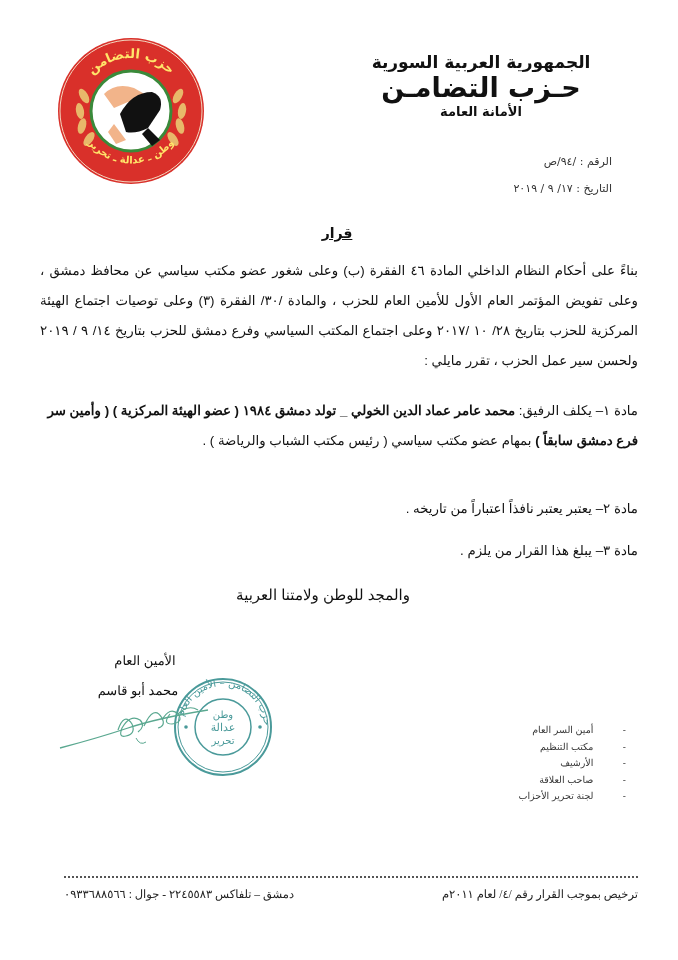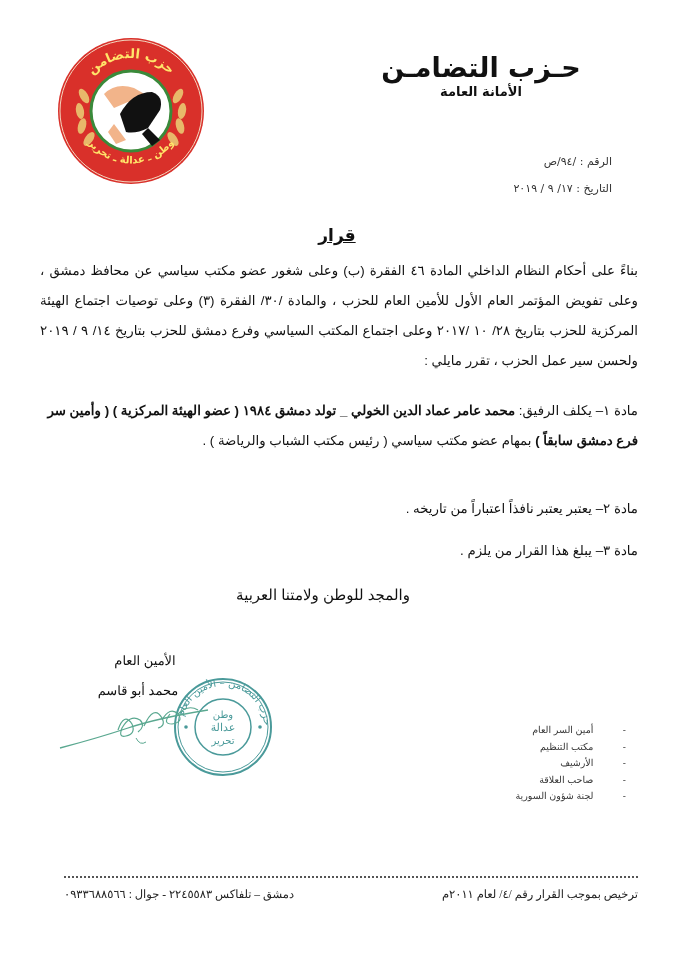--- a/index.html
+++ b/index.html
@@ -12,21 +12,21 @@
   .hdr .country { font-size:17px; font-weight:bold; line-height:20px; }
   .hdr .party { font-size:27px; font-weight:bold; line-height:32px; letter-spacing:1px; }
   .hdr .motto { font-size:14px; font-weight:bold; line-height:16px; }
   .hdr .secretariat { font-size:13px; font-weight:bold; line-height:15px; }
 
   .meta { right:66px; font-size:11px; color:#333; direction:rtl; }
 
   
   .logo { left:56px; top:36px; width:150px; height:150px; }
 
-  .title { left:0; right:0; top:225px; text-align:center; font-size:17px; font-weight:bold;
+  .title { left:0; right:0; top:225px; text-align:center; font-size:14px; font-weight:bold;
            text-decoration:underline; direction:rtl; }
 
   .body-text { right:40px; left:40px; font-family:"Liberation Sans",sans-serif;
                font-size:13.3px; line-height:30px; direction:rtl; text-align:justify;
                text-align-last:right; }
 
   .article { right:40px; left:40px; direction:rtl; text-align:right;
              font-family:"Liberation Sans",sans-serif; font-size:13.3px; line-height:30px; }
   .b { font-weight:bold; }
 
@@ -82,20 +82,21 @@
     <text font-size="13" font-weight="bold" fill="#ffe46a" font-family="DejaVu Sans, sans-serif">
       <textPath href="#arcTop" startOffset="50%" text-anchor="middle">حزب التضامن</textPath>
     </text>
     <text font-size="10" font-weight="bold" fill="#ffe46a" font-family="DejaVu Sans, sans-serif">
       <textPath href="#arcBot" startOffset="50%" text-anchor="middle">وطن ـ عدالة ـ تحرير</textPath>
     </text>
   </svg>
 </div>
 
 <div class="abs hdr">
+  <div class="country">الجمهورية العربية السورية</div>
   <div class="party">حـزب التضامـن</div>
   <div class="secretariat">الأمانة العامة</div>
 </div>
 
 <div class="abs meta" style="top:155px;margin-left:8px;">
   <span>الرقم :</span>
   <span>/٩٤/ص</span>
 </div>
 <div class="abs meta" style="top:182px;">
   <span>التاريخ :</span>
@@ -152,20 +153,20 @@
     <path d="M60 40 q6 -18 14 -6 q4 10 -6 12 q-8 2 -4 -8 q8 -14 18 -8 q6 6 -2 12 M86 36 q10 -22 18 -8 q4 8 -4 10 M104 30 q8 -14 16 -6 q6 8 -6 10 q-10 0 -2 -10 M120 24 q10 -10 20 -4" stroke="#5aa890" stroke-width="1.2" fill="none"></path>
     <path d="M78 48 q4 8 10 4" stroke="#5aa890" stroke-width="1" fill="none"></path>
   </svg>
 </div>
 
 <ul class="abs cc">
   <li><span class="dash">-</span>&nbsp;&nbsp;&nbsp;&nbsp;<span>أمين السر العام</span></li>
   <li><span class="dash">-</span>&nbsp;&nbsp;&nbsp;&nbsp;<span>مكتب التنظيم</span></li>
   <li><span class="dash">-</span>&nbsp;&nbsp;&nbsp;&nbsp;<span>الأرشيف</span></li>
   <li><span class="dash">-</span>&nbsp;&nbsp;&nbsp;&nbsp;<span>صاحب العلاقة</span></li>
-  <li><span class="dash">-</span>&nbsp;&nbsp;&nbsp;&nbsp;<span>لجنة شؤون السورية</span></li>
+  <li><span class="dash">-</span>&nbsp;&nbsp;&nbsp;&nbsp;<span>لجنة تحرير الأحزاب</span></li>
 </ul>
 
 <div class="abs dots"></div>
 <div class="abs footer">
   <span>ترخيص بموجب القرار رقم /٤/ لعام ٢٠١١م</span>
   <span>دمشق – تلفاكس ٢٢٤٥٥٨٣  -  جوال : ٠٩٣٣٦٨٨٥٦٦</span>
 </div>
 
 </body></html>

